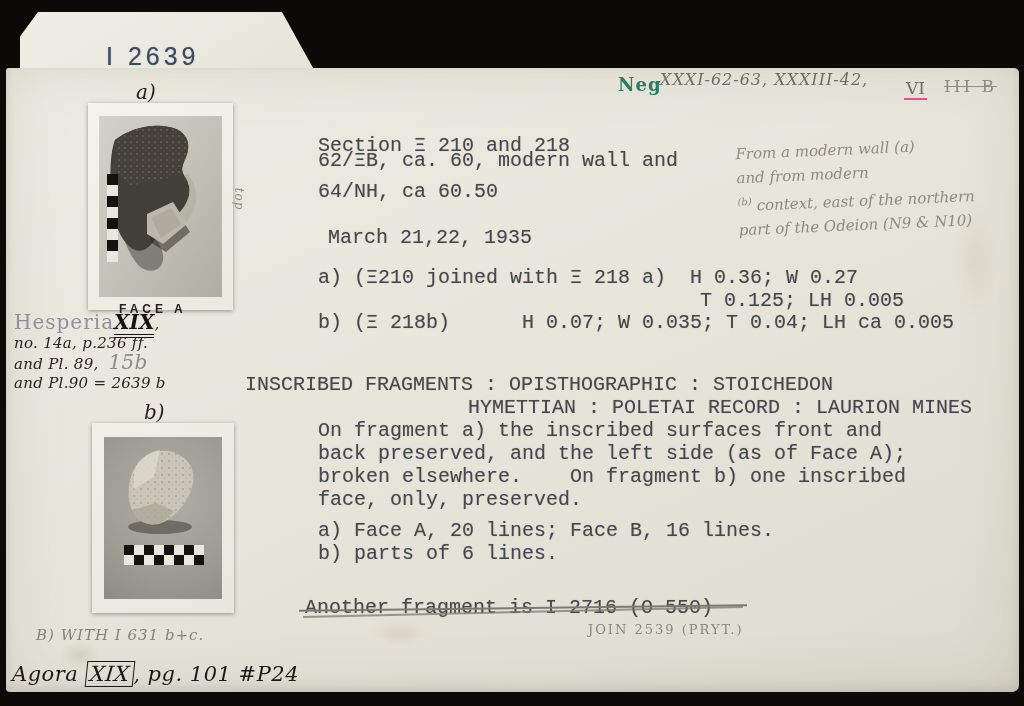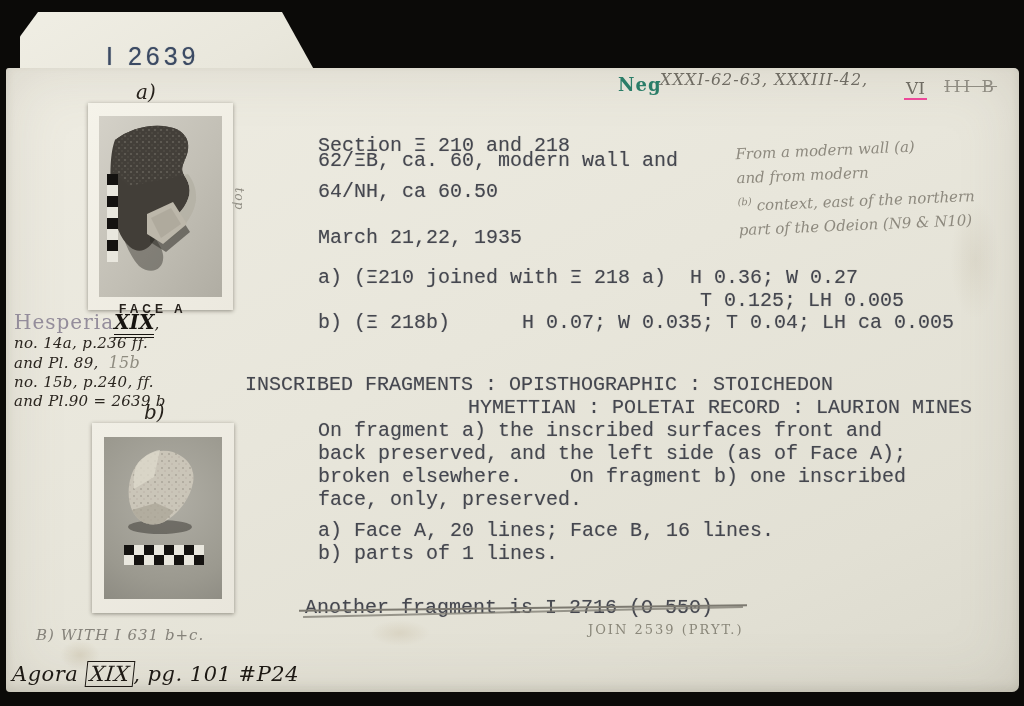--- a/index.html
+++ b/index.html
@@ -49,21 +49,21 @@
     font-size:12px;font-weight:bold;letter-spacing:4px;color:#26211c;font-style:normal;
   }
   .agora{left:12px;top:661px;font-size:21px;color:#1d1914;letter-spacing:.5px;}
   .agora .boxed{border:1.6px solid #1d1914;padding:0 3px;display:inline-block;transform:skewX(-6deg);font-style:italic;}
 
   
   .hesperia{position:absolute;left:14px;top:310px;width:230px;font-family:"DejaVu Serif",serif;}
   .hes-stamp{font-size:20px;color:#948d9b;letter-spacing:1px;}
   .hes-vol{font-size:20px;font-weight:bold;color:#16130f;border-bottom:4px double #16130f;font-style:italic;}
   .hes-line{font-size:15px;font-style:italic;color:#2a251f;line-height:19px;letter-spacing:.3px;}
-  .pencil-inline{color:#8f8c80;margin-left:10px;font-size:16px;}
+  .pencil-inline{color:#8f8c80;margin-left:10px;font-size:20px;}
 
   
   .pencil{position:absolute;font-family:"DejaVu Serif",serif;font-style:italic;color:#8d897e;}
   .prov{left:737px;top:137px;font-size:15px;line-height:23.5px;transform:rotate(-2.5deg);width:290px;}
   .prov .sup{font-size:10px;vertical-align:super;}
   .join-note{left:588px;top:622px;font-size:13px;letter-spacing:2px;color:#8a877a;font-style:normal;}
   .with-note{left:36px;top:626px;font-size:15px;letter-spacing:1px;color:#85827a;}
   .top-note{left:228px;top:192px;font-size:12px;transform:rotate(90deg);color:#8f8c82;letter-spacing:1px;}
 
   
@@ -139,21 +139,20 @@
 </div>
 <div class="face-a">FACE A</div>
 <div class="pencil top-note">top</div>
 
 <div class="hesperia">
   <div>
     <span class="hes-stamp">Hesperia</span><span class="hes-vol">XIX</span><span class="hes-line">,</span>
   </div>
   <div class="hes-line">no. 14a, p.236 ff.</div>
   <div class="hes-line"><span>and Pl. 89,</span><span class="pencil-inline">15b</span></div>
-  <div class="hes-line">no. 15b, p.240, ff.</div>
   <div class="hes-line">and Pl.90 = 2639 b</div>
 </div>
 
 <div class="ink label-b">b)</div>
 <div class="photo photo-b">
   <div class="photo-b-inner">
     <svg width="118" height="162" viewBox="0 0 118 162">
       <defs>
         <pattern id="speck" width="7" height="7" patternUnits="userSpaceOnUse">
           <rect width="7" height="7" fill="#cac5b8"></rect>
@@ -187,32 +186,32 @@
           <rect x="80" y="118" width="10" height="10" fill="#e9e7de"></rect>
           <rect x="90" y="118" width="10" height="10" fill="#141210"></rect>
       </g>
     </svg>
   </div>
 </div>
 
 <div class="typed" style="left:318px;top:134px">Section Ξ 210 and 218</div>
 <div class="typed" style="left:318px;top:149px">62/ΞB, ca. 60, modern wall and</div>
 <div class="typed" style="left:318px;top:180px">64/NH, ca 60.50</div>
-<div class="typed" style="left:318px;top:226px">March 21,22, 1935</div>
+<div class="typed" style="left:328px;top:226px">March 21,22, 1935</div>
 <div class="typed" style="left:318px;top:266px">a) (Ξ210 joined with Ξ 218 a)  H 0.36; W 0.27</div>
 <div class="typed" style="left:700px;top:289px">T 0.125; LH 0.005</div>
 <div class="typed" style="left:318px;top:311px">b) (Ξ 218b)      H 0.07; W 0.035; T 0.04; LH ca 0.005</div>
 <div class="typed" style="left:245px;top:373px">INSCRIBED FRAGMENTS : OPISTHOGRAPHIC : STOICHEDON</div>
 <div class="typed" style="left:468px;top:396px">HYMETTIAN : POLETAI RECORD : LAURION MINES</div>
 <div class="typed" style="left:318px;top:419px">On fragment a) the inscribed surfaces front and</div>
 <div class="typed" style="left:318px;top:442px">back preserved, and the left side (as of Face A);</div>
 <div class="typed" style="left:318px;top:465px">broken elsewhere.    On fragment b) one inscribed</div>
 <div class="typed" style="left:318px;top:488px">face, only, preserved.</div>
 <div class="typed" style="left:318px;top:519px">a) Face A, 20 lines; Face B, 16 lines.</div>
-<div class="typed" style="left:318px;top:542px">b) parts of 1 lines.</div>
+<div class="typed" style="left:318px;top:542px">b) parts of 6 lines.</div>
 
 <div class="struck-wrap">
   <div class="typed" style="position:relative;left:0;top:0">Another fragment is I 2716 (O 550)</div>
   <div class="strike-line l1"></div>
   <div class="strike-line l2"></div>
 </div>
 
 <div class="pencil prov">
   <div>From a modern wall (a)</div>
   <div>and from modern</div>

